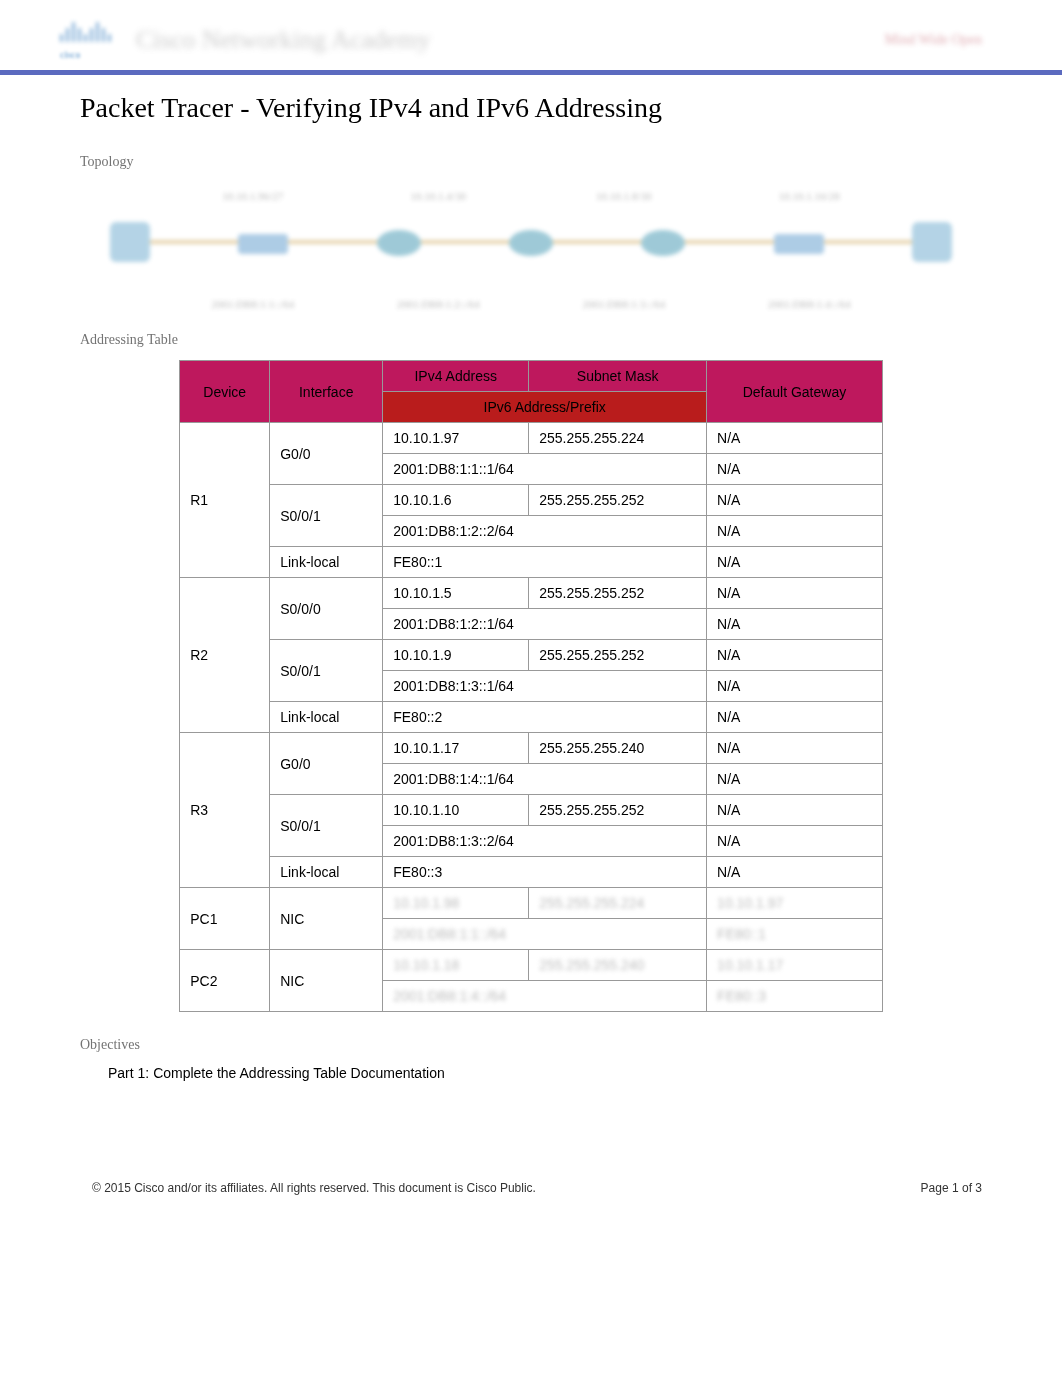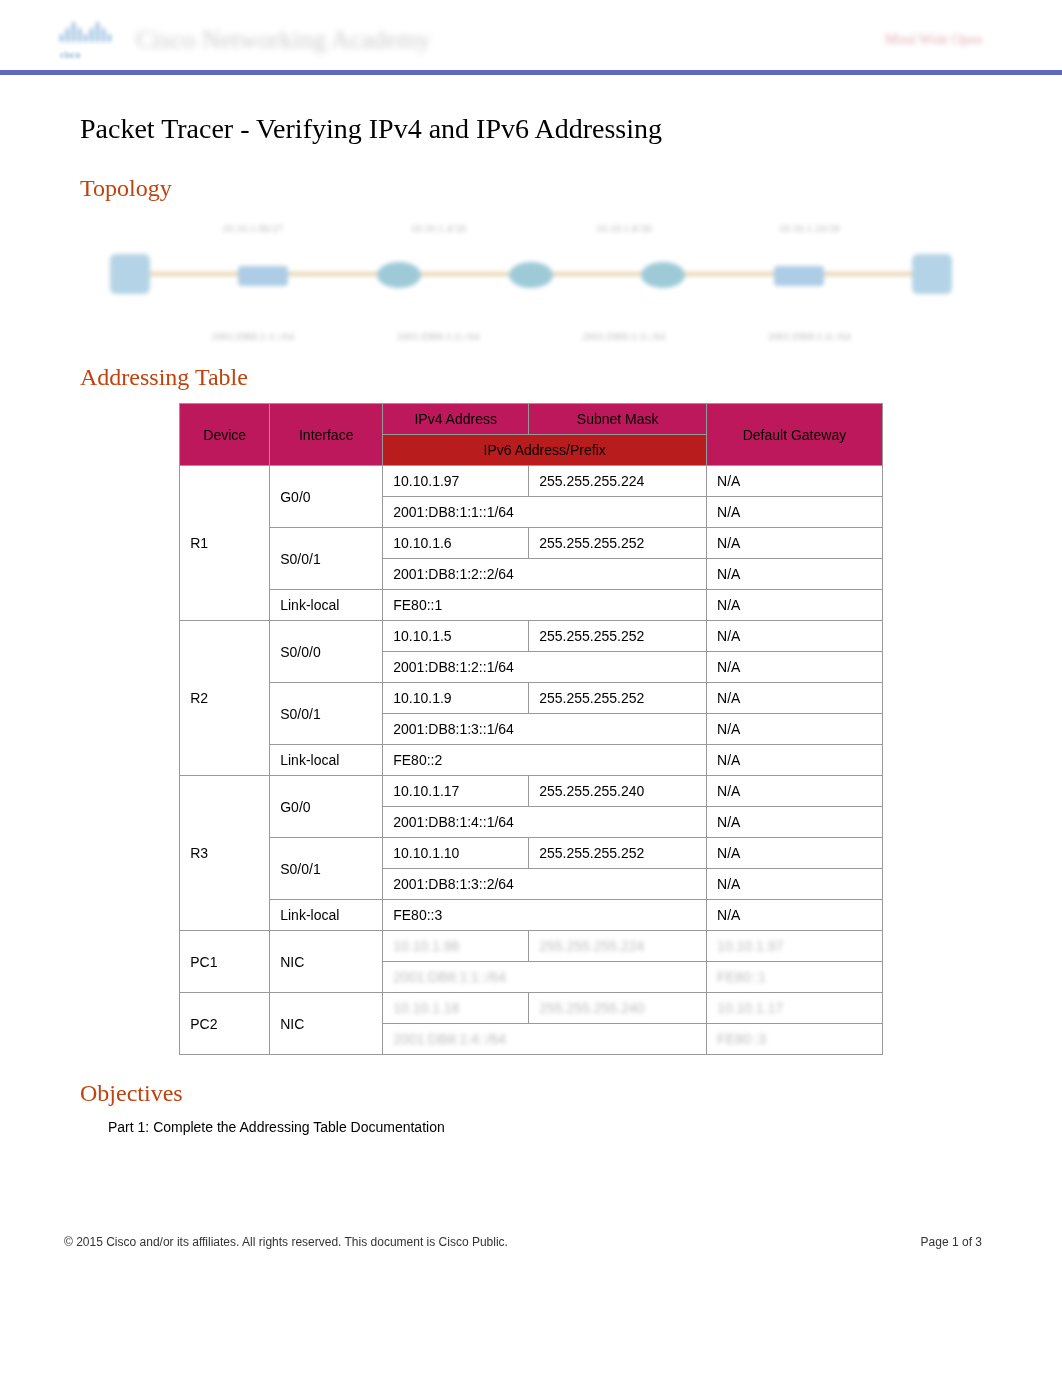--- a/index.html
+++ b/index.html
@@ -60,32 +60,32 @@
     filter: blur(3px);
     opacity: 0.4;
   }
   .header-right-blur {
     font-size: 14px;
     color: #b03040;
     filter: blur(2.5px);
     opacity: 0.4;
   }
   .content {
-    padding: 28px 80px 40px 80px;
+    padding: 7px 80px 40px 80px;
   }
   h1.doc-title {
     font-size: 28px;
     font-weight: normal;
     margin: 10px 0 30px 0;
     color: #000;
   }
   h2.section {
-    font-size: 24px;
+    font-size: 14px;
     font-weight: normal;
-    color: #c2410c;
+    color: #737373;
     margin: 15px 0 12px 0;
   }
   .topology-img {
     width: 100%;
     height: 130px;
     position: relative;
     margin: 10px 0 20px 0;
     filter: blur(2px);
     opacity: 0.45;
   }
@@ -156,21 +156,21 @@
     opacity: 0.55;
   }
   .obj-item {
     font-family: Arial, sans-serif;
     font-size: 14px;
     margin: 0 0 0 28px;
   }
   .footer {
     display: flex;
     justify-content: space-between;
-    padding: 60px 80px 30px 64px;
+    padding: 60px 80px 30px 92px;
     font-family: Arial, sans-serif;
     font-size: 12px;
     color: #333;
   }
 </style>
 </head>
 <body>
 
 <div class="header-bar">
   <div class="header-left">

